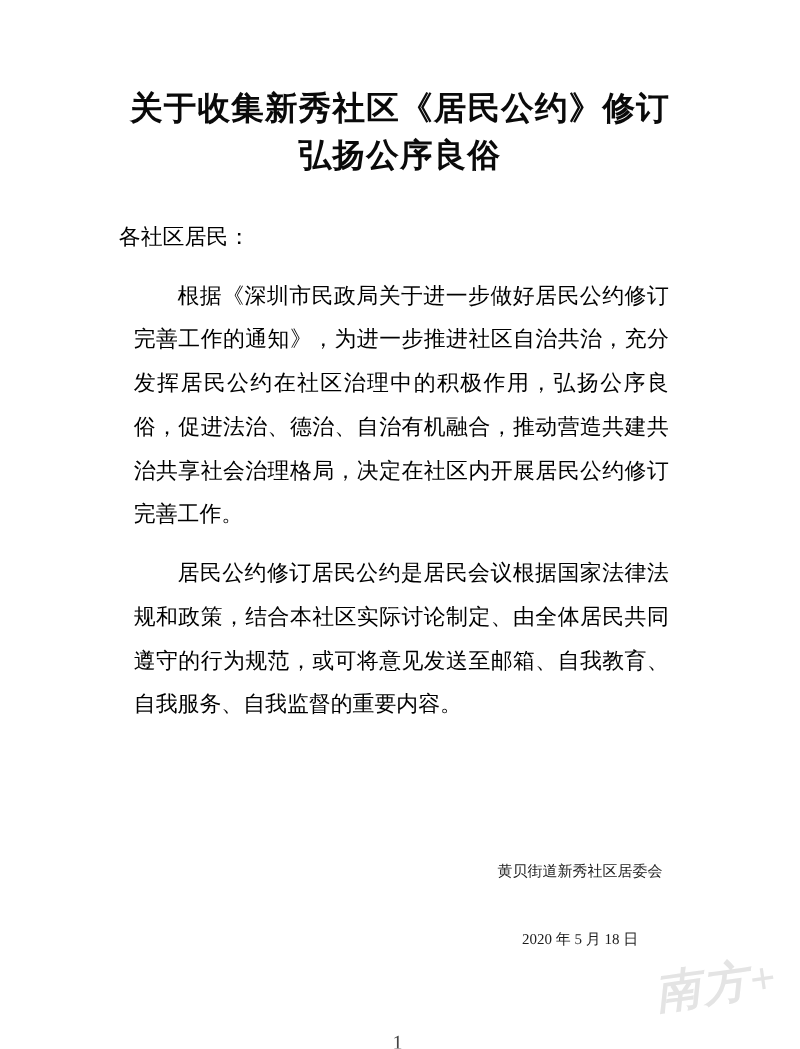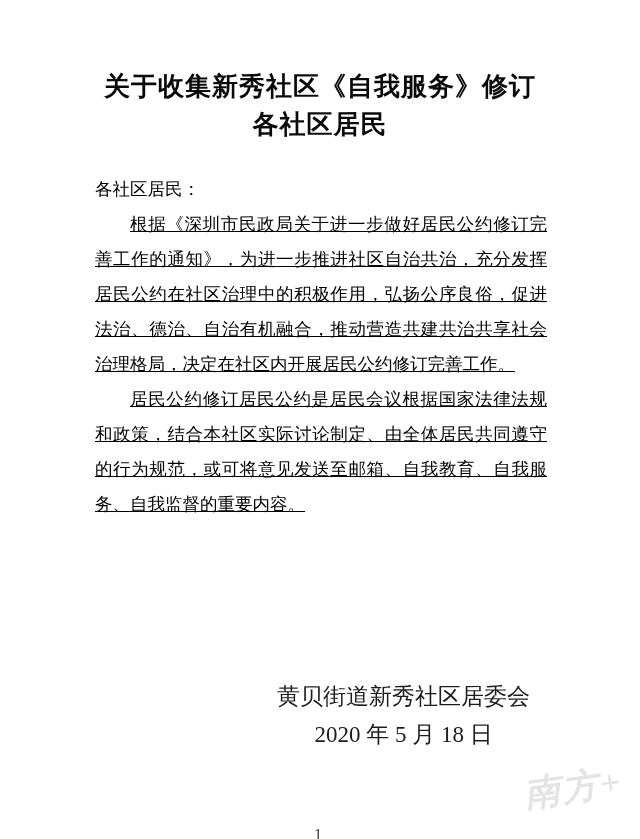--- a/index.html
+++ b/index.html
@@ -28,31 +28,31 @@
     position: absolute;
     top: 172px;
     left: 95px;
     width: 452px;
     font-size: 17.5px;
     line-height: 35px;
     text-align: justify;
     color: #000000;
   }
   .salutation { margin: 0; }
-  .para { margin: 0; text-indent: 2em; text-decoration: underline; }
+  .para { margin: 12px; text-indent: 2em; }
   .sig-block {
     position: absolute;
     top: 684px;
     right: 110px;
     text-align: center;
-    font-size: 23px;
+    font-size: 12px;
     line-height: 26px;
     color: #1c1c1c;
   }
-  .sig-date { margin-top: 12px; }
+  .sig-date { margin-top: 28px; }
   .watermark {
     position: absolute;
     left: 524px;
     top: 764px;
     font-size: 36px;
     font-weight: 700;
     font-style: italic;
     letter-spacing: 2px;
     color: #e4e4e4;
     transform: rotate(-8deg);
@@ -67,22 +67,22 @@
     line-height: 18px;
     color: #444444;
   }
 </style>
 </head>
 <body>
 
 <div class="page">
 
   <div class="title">
-    <div>关于收集新秀社区《自我服务》修订</div>
-    <div>各社区居民</div>
+    <div>关于收集新秀社区《居民公约》修订</div>
+    <div>弘扬公序良俗</div>
   </div>
 
   <div class="body-text">
     <p class="salutation">各社区居民：</p>
     <p class="para">根据《深圳市民政局关于进一步做好居民公约修订完善工作的通知》，为进一步推进社区自治共治，充分发挥居民公约在社区治理中的积极作用，弘扬公序良俗，促进法治、德治、自治有机融合，推动营造共建共治共享社会治理格局，决定在社区内开展居民公约修订完善工作。</p>
     <p class="para">居民公约修订居民公约是居民会议根据国家法律法规和政策，结合本社区实际讨论制定、由全体居民共同遵守的行为规范，或可将意见发送至邮箱、自我教育、自我服务、自我监督的重要内容。</p>
   </div>
 
   <div class="sig-block">
     <div class="sig-name">黄贝街道新秀社区居委会</div>

